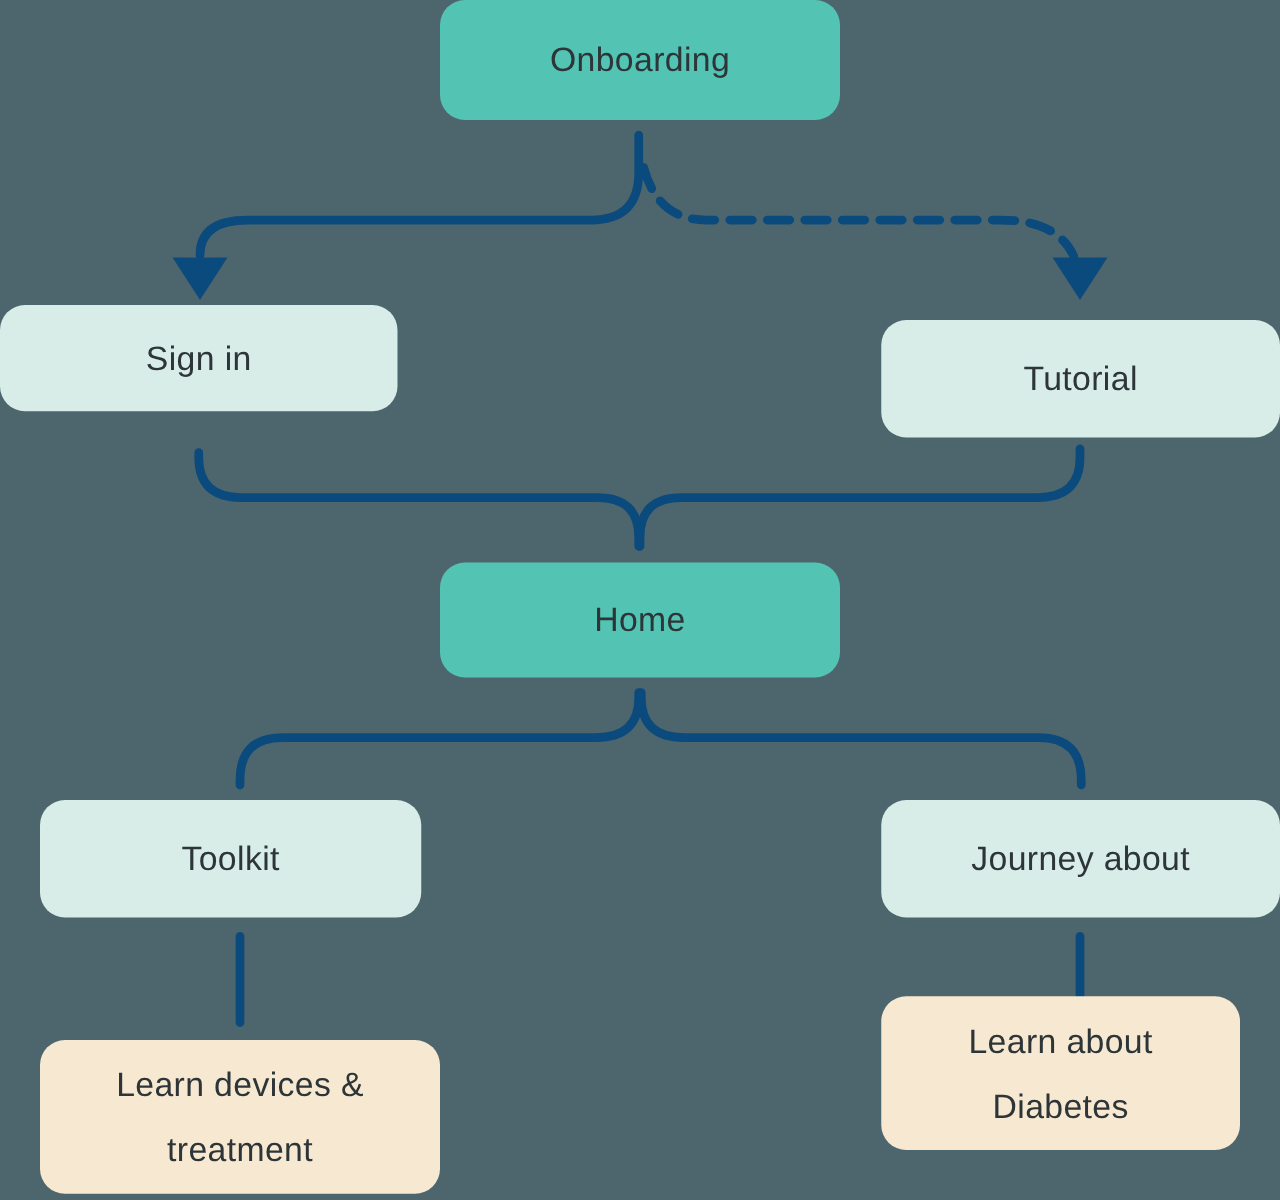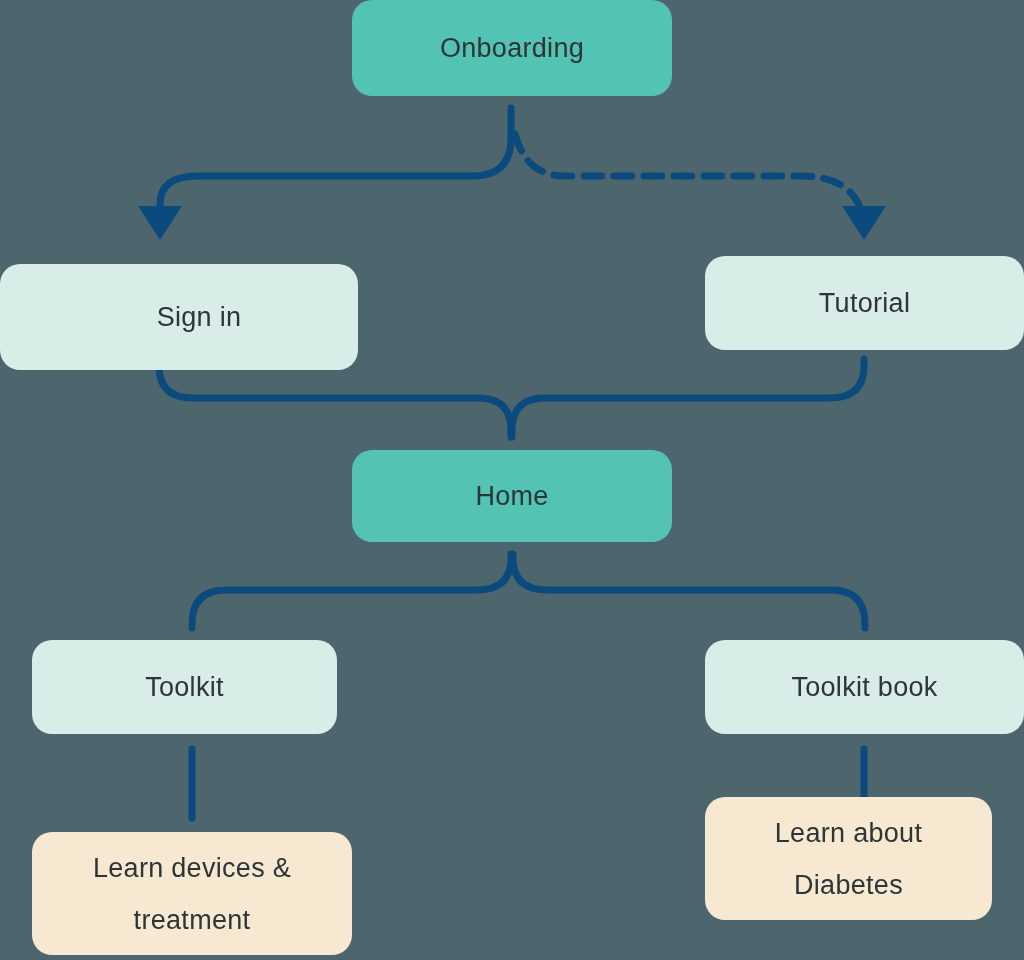--- a/index.html
+++ b/index.html
@@ -75,38 +75,38 @@
 
     <path class="edge" d="M 192 749 L 192 818"></path>
 
     <path class="edge" d="M 864 749 L 864 818"></path>
   </svg>
 
   <div class="node primary" style="left:352px; top:0px; width:320px; height:96px;">
     <span>Onboarding</span>
   </div>
 
-  <div class="node secondary" style="left:0px; top:264px; width:318px; height:106px;padding-left:40px;">
+  <div class="node secondary" style="left:0px; top:244px; width:318px; height:85px;">
     <span>Sign in</span>
   </div>
 
   <div class="node primary" style="left:352px; top:450px; width:320px; height:92px;">
     <span>Home</span>
   </div>
 
   <div class="node secondary" style="left:705px; top:256px; width:319px; height:94px;">
     <span>Tutorial</span>
   </div>
 
   <div class="node secondary" style="left:32px; top:640px; width:305px; height:94px;">
     <span>Toolkit</span>
   </div>
 
   <div class="node secondary" style="left:705px; top:640px; width:319px; height:94px;">
-    <span>Toolkit book</span>
+    <span>Journey about</span>
   </div>
 
   <div class="node tertiary w-devices" style="left:32px; top:832px; width:320px; height:123px;">
     <span>Learn devices &amp; treatment</span>
   </div>
 
   <div class="node tertiary w-diabetes" style="left:705px; top:797px; width:287px; height:123px;">
     <span>Learn about Diabetes</span>
   </div>
 

